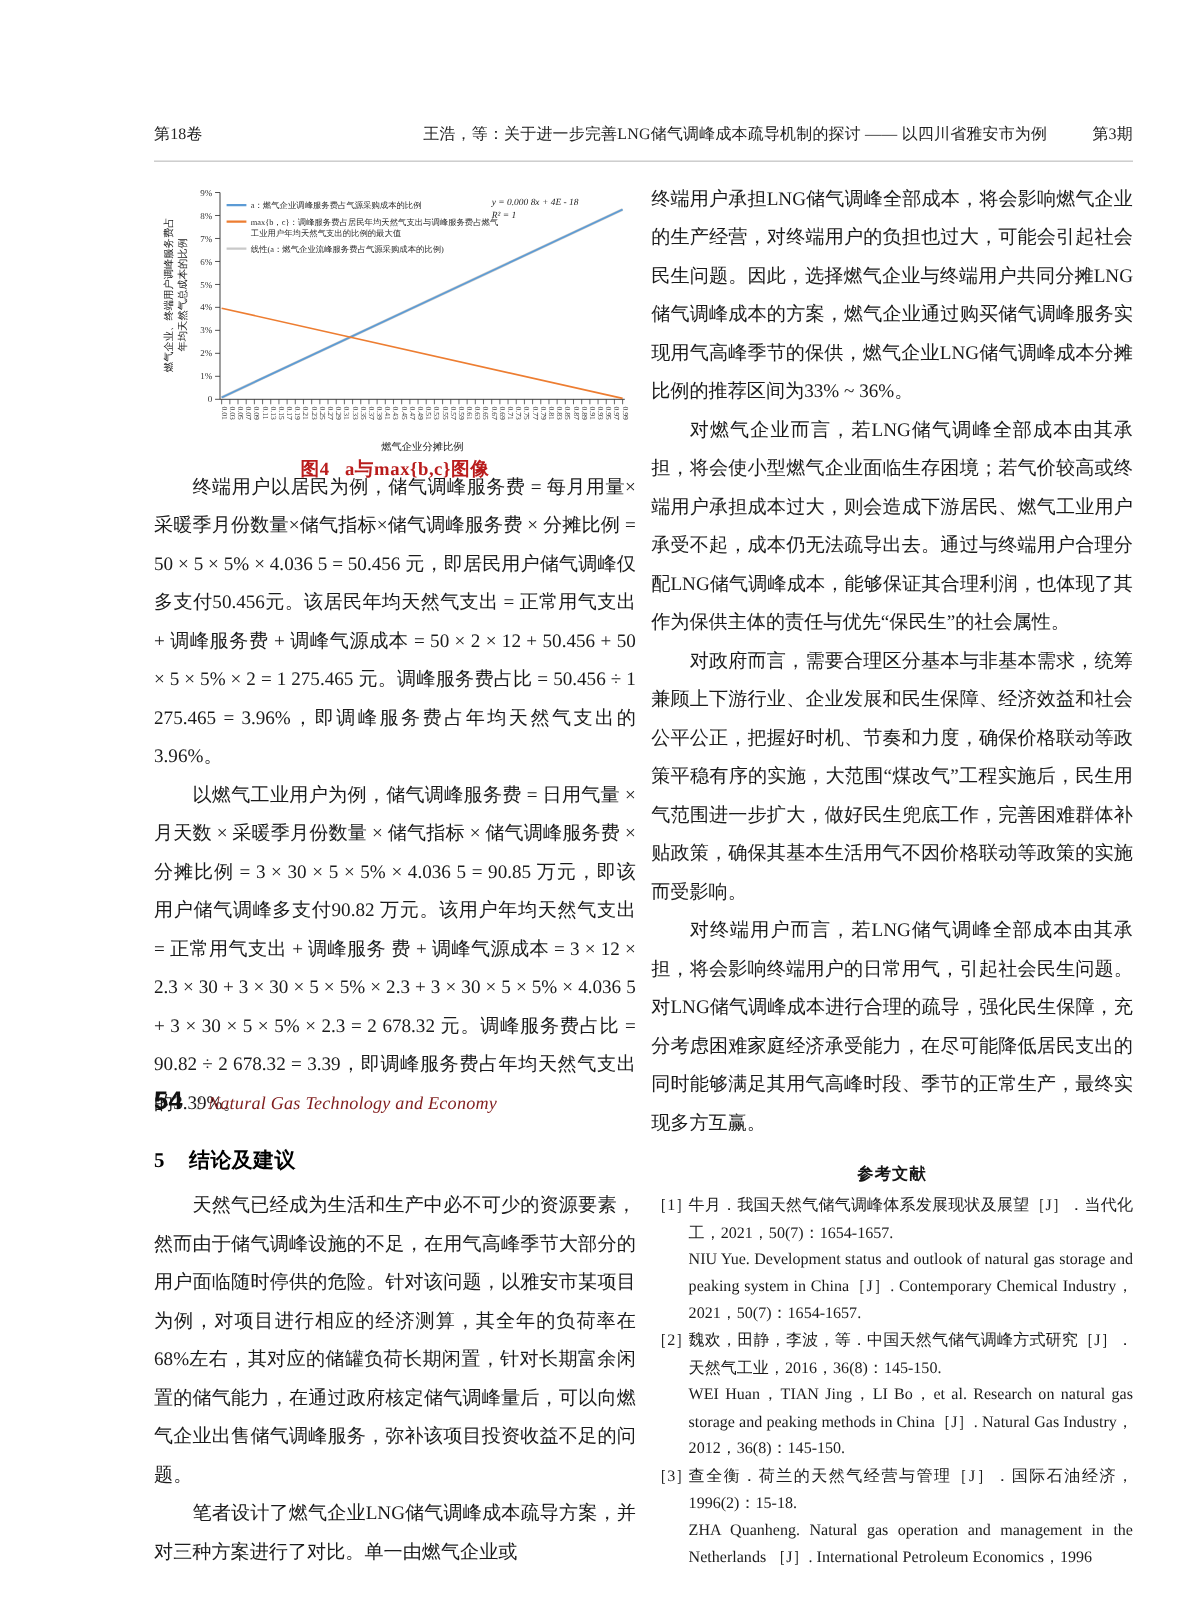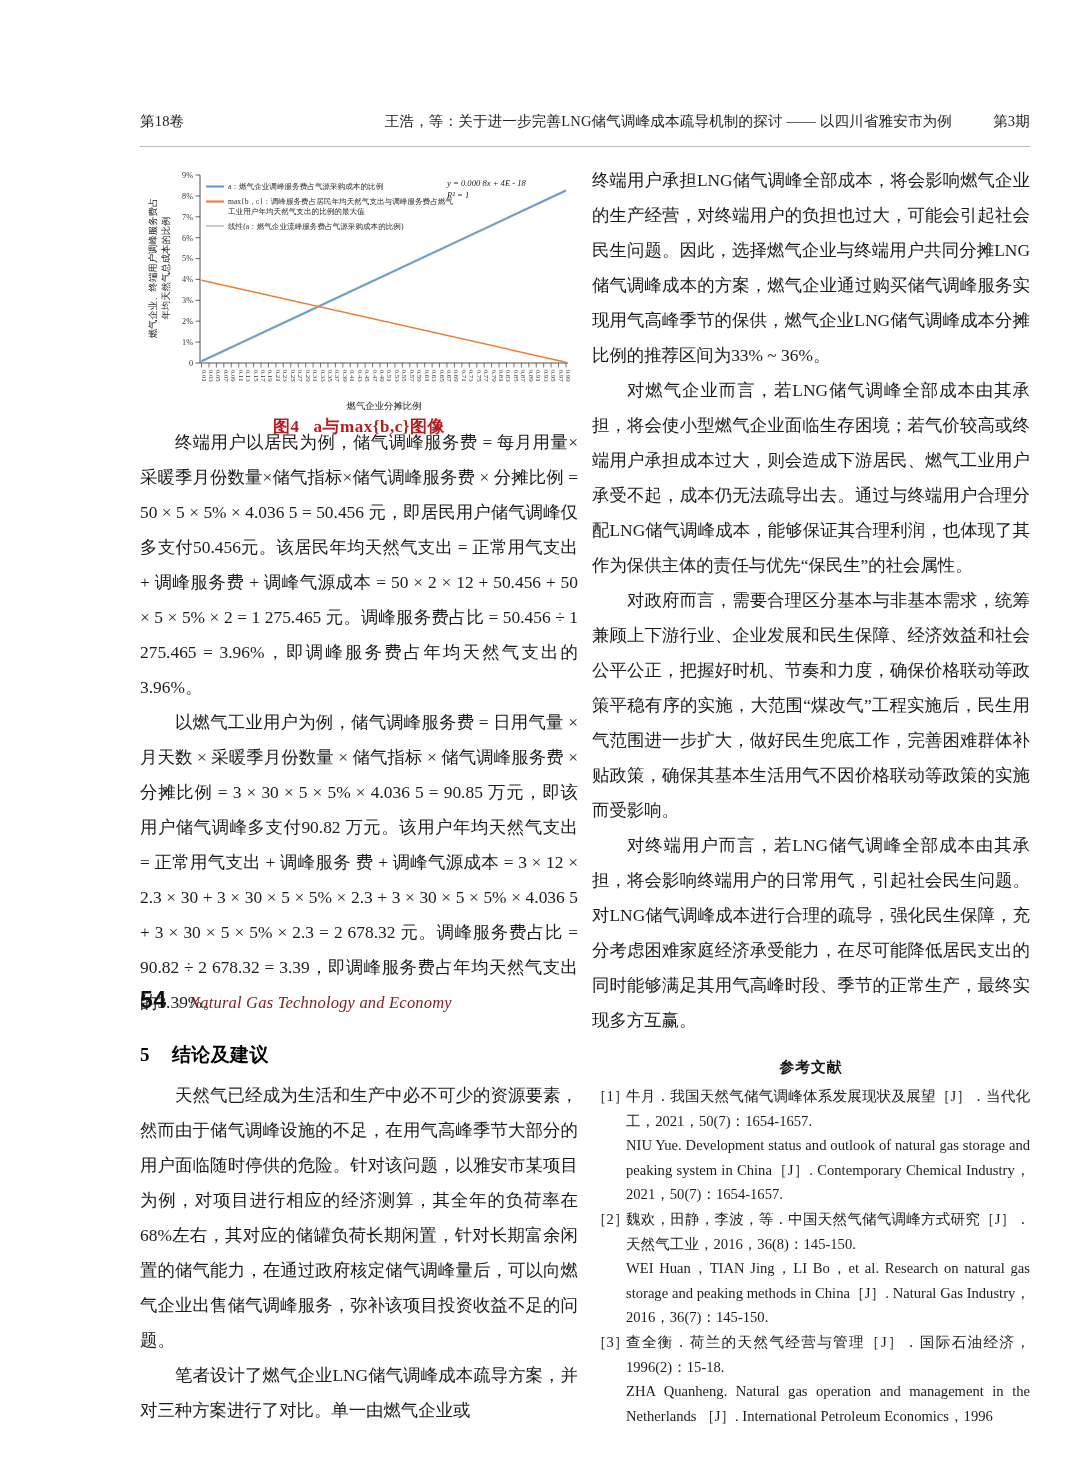--- a/index.html
+++ b/index.html
@@ -383,21 +383,21 @@
       <span class="rbody">
         <span>牛月．我国天然气储气调峰体系发展现状及展望［J］．当代化工，2021，50(7)：1654-1657.</span>
         <span class="en">NIU Yue. Development status and outlook of natural gas storage and peaking system in China［J］. Contemporary Chemical Industry，2021，50(7)：1654-1657.</span>
       </span>
     </div>
 
     <div class="ref">
       <span class="tag">［2］</span>
       <span class="rbody">
         <span>魏欢，田静，李波，等．中国天然气储气调峰方式研究［J］．天然气工业，2016，36(8)：145-150.</span>
-        <span class="en">WEI Huan，TIAN Jing，LI Bo，et al. Research on natural gas storage and peaking methods in China［J］. Natural Gas Industry，2016，36(7)：145-150.</span>
+        <span class="en">WEI Huan，TIAN Jing，LI Bo，et al. Research on natural gas storage and peaking methods in China［J］. Natural Gas Industry，2012，36(8)：145-150.</span>
       </span>
     </div>
 
     <div class="ref">
       <span class="tag">［3］</span>
       <span class="rbody">
         <span>查全衡．荷兰的天然气经营与管理［J］．国际石油经济，1996(2)：15-18.</span>
         <span class="en">ZHA Quanheng. Natural gas operation and management in the Netherlands ［J］. International Petroleum Economics，1996</span>
       </span>
     </div>

